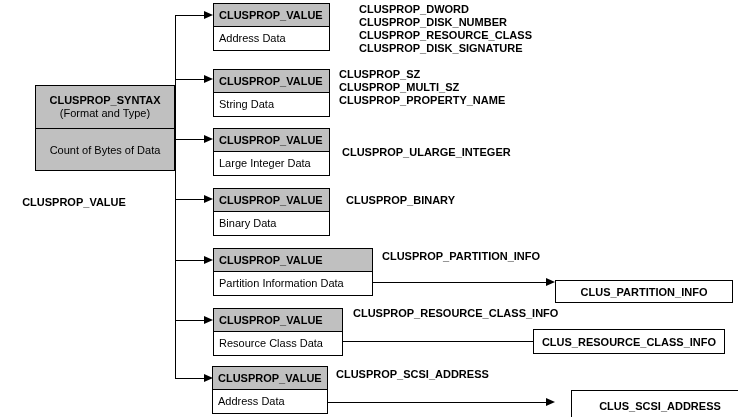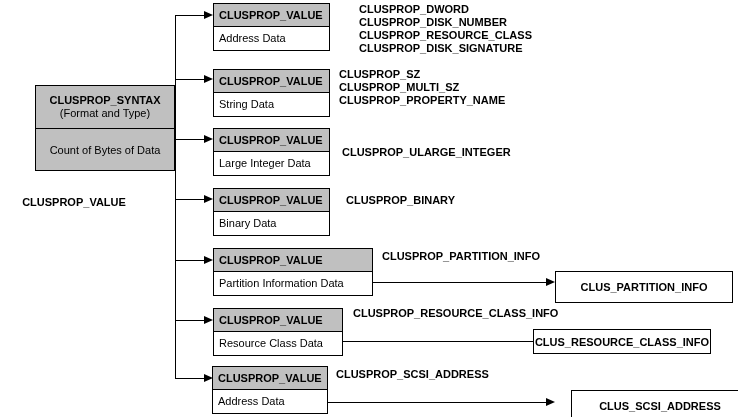--- a/index.html
+++ b/index.html
@@ -119,32 +119,32 @@
 
   <div class="abs vbox" style="left:213px;top:248px;width:160px;">
     <div class="hd">CLUSPROP_VALUE</div>
     <div class="bd">Partition Information Data</div>
   </div>
   <div class="abs types" style="left:382px;top:250px;">
     <div>CLUSPROP_PARTITION_INFO</div>
   </div>
   <div class="abs hline" style="left:373px;top:282px;width:173px;"></div>
   <div class="abs arrow-r" style="left:546px;top:278px;"></div>
-  <div class="abs rbox" style="left:555px;top:271px;width:178px;height:32px;">CLUS_PARTITION_INFO</div>
+  <div class="abs rbox" style="left:555px;top:280px;width:178px;height:23px;">CLUS_PARTITION_INFO</div>
 
   <div class="abs vbox" style="left:213px;top:308px;width:130px;">
     <div class="hd">CLUSPROP_VALUE</div>
     <div class="bd">Resource Class Data</div>
   </div>
   <div class="abs types" style="left:353px;top:307px;">
     <div>CLUSPROP_RESOURCE_CLASS_INFO</div>
   </div>
   <div class="abs hline" style="left:343px;top:341px;width:203px;"></div>
   <div class="abs arrow-r" style="left:546px;top:337px;"></div>
-  <div class="abs rbox" style="left:533px;top:329px;width:178px;height:25px;">CLUS_RESOURCE_CLASS_INFO</div>
+  <div class="abs rbox" style="left:533px;top:329px;width:192px;height:25px;">CLUS_RESOURCE_CLASS_INFO</div>
 
   <div class="abs vbox" style="left:212px;top:366px;width:116px;">
     <div class="hd">CLUSPROP_VALUE</div>
     <div class="bd">Address Data</div>
   </div>
   <div class="abs types" style="left:336px;top:368px;">
     <div>CLUSPROP_SCSI_ADDRESS</div>
   </div>
   <div class="abs hline" style="left:328px;top:402px;width:218px;"></div>
   <div class="abs arrow-r" style="left:546px;top:398px;"></div>

